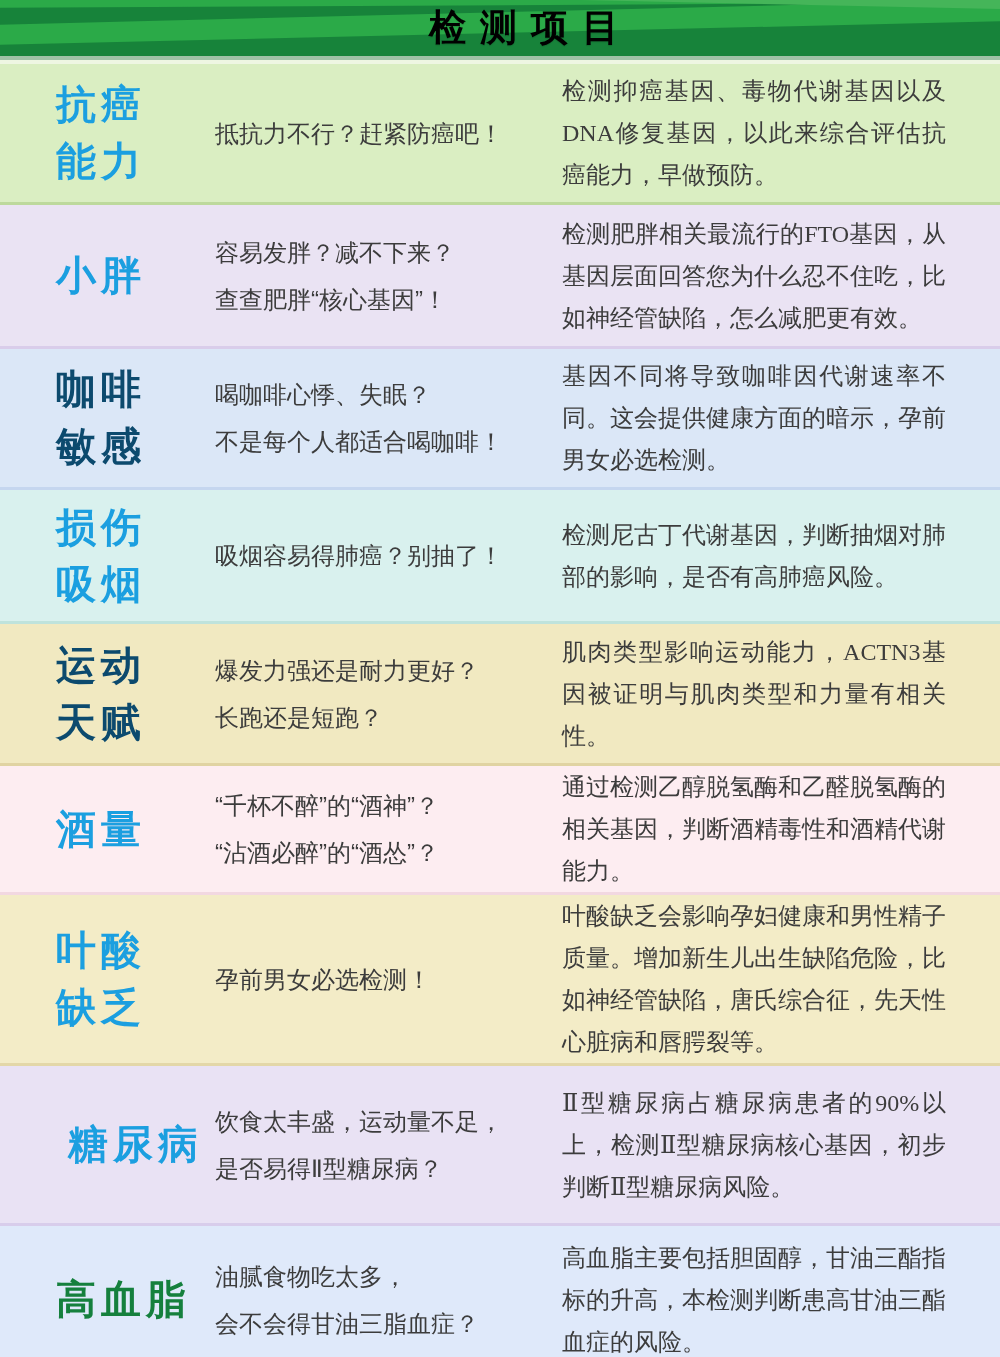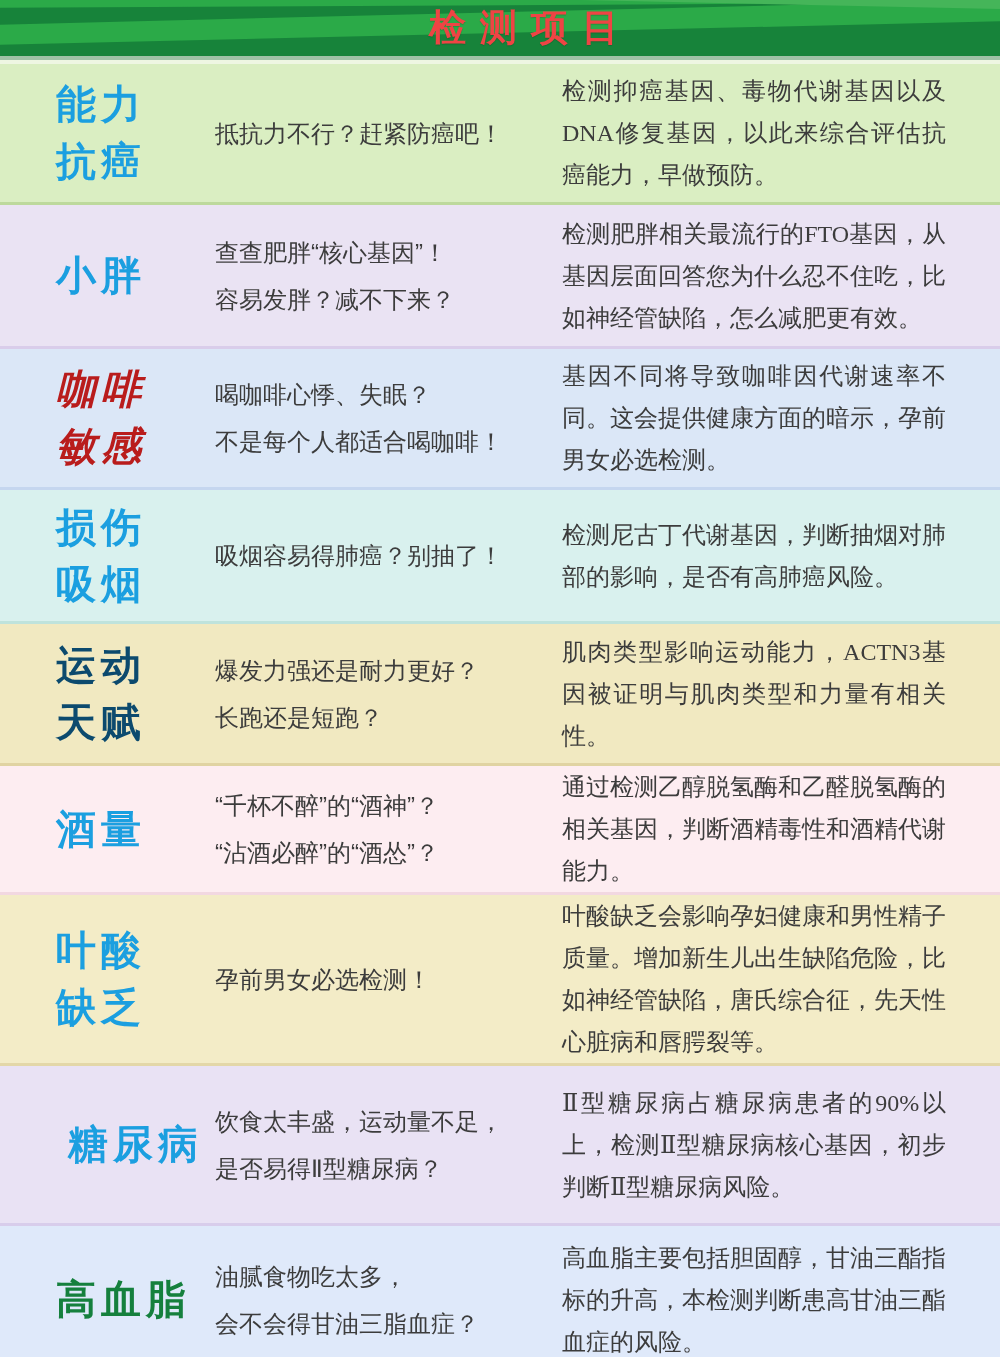--- a/index.html
+++ b/index.html
@@ -14,21 +14,21 @@
     position: relative; height: 56px; width: 100%;
     overflow: hidden;
   }
   .header .layer { position: absolute; inset: 0; }
   .header .stripe-dark-top   { clip-path: polygon(0 14%, 86% 6%, 0 44%); }
   .header .stripe-dark-bottom{ clip-path: polygon(0 80%, 100% 38%, 100% 100%, 0 100%); }
   .header .stripe-light-tr   { clip-path: polygon(58% 0, 100% 0, 100% 16%); }
   .header-title {
     position: absolute; inset: 0;
     display: flex; align-items: center; justify-content: center;
-    color: #ef4444; font-size: 37px; font-weight: bold;
+    color: #000000; font-size: 37px; font-weight: bold;
     letter-spacing: 14px; padding-left: 14px;
     text-shadow: 0 1px 1px rgba(0,0,0,0.15);
     margin-left: 48px;
   }
   .header-edge-sage  { height: 4px; }
   .header-edge-cream { height: 4px; }
   
   .rows { display: flex; flex-direction: column; height: 1293px; }
   .row {
     display: flex; align-items: center; flex-shrink: 0;
@@ -62,44 +62,44 @@
   <div class="layer stripe-light-tr" style="background: rgb(69, 181, 89);"></div>
   <div class="layer stripe-dark-bottom" style="background: rgb(23, 131, 58);"></div>
   <div class="header-title">检测项目</div>
 </div>
 <div class="header-edge-sage" style="background: rgb(159, 194, 166);"></div>
 <div class="header-edge-cream" style="background: rgb(238, 246, 226);"></div>
 
 <div class="rows">
   <div class="row" style="background: rgb(218, 238, 194); min-height: 141px; border-bottom: 3px solid rgb(189, 217, 156);">
     <div class="col-title" style="color: rgb(27, 159, 224);">
+      <div>抗癌</div>
       <div>能力</div>
-      <div>抗癌</div>
     </div>
     <div class="col-tagline">
       <div>抵抗力不行？赶紧防癌吧！</div>
 
     </div>
     <div class="col-desc">检测抑癌基因、毒物代谢基因以及DNA修复基因，以此来综合评估抗癌能力，早做预防。</div>
   </div>
 
   <div class="row" style="background: rgb(234, 227, 243); min-height: 144px; border-bottom: 3px solid rgb(217, 205, 234);">
     <div class="col-title" style="color: rgb(27, 159, 224);">
       <div>小胖</div>
 
     </div>
     <div class="col-tagline">
+      <div>容易发胖？减不下来？</div>
       <div>查查肥胖“核心基因”！</div>
-      <div>容易发胖？减不下来？</div>
     </div>
     <div class="col-desc">检测肥胖相关最流行的FTO基因，从基因层面回答您为什么忍不住吃，比如神经管缺陷，怎么减肥更有效。</div>
   </div>
 
   <div class="row" style="background: rgb(219, 231, 247); min-height: 141px; border-bottom: 3px solid rgb(197, 214, 239);">
-    <div class="col-title" style="color: #b91c1c; font-style: italic;">
+    <div class="col-title" style="color: #0c4a6e;">
       <div>咖啡</div>
       <div>敏感</div>
     </div>
     <div class="col-tagline">
       <div>喝咖啡心悸、失眠？</div>
       <div>不是每个人都适合喝咖啡！</div>
     </div>
     <div class="col-desc">基因不同将导致咖啡因代谢速率不同。这会提供健康方面的暗示，孕前男女必选检测。</div>
   </div>
 

